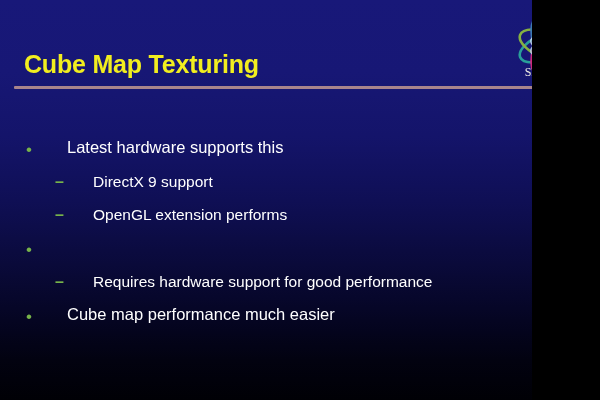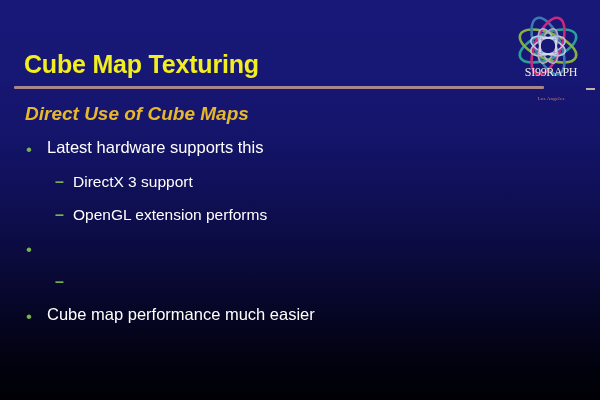--- a/index.html
+++ b/index.html
@@ -2,21 +2,21 @@
 <html><head>
 <meta charset="utf-8">
 <style>
   html, body {
     margin: 0;
     padding: 0;
     background: #000;
   }
   #slide {
     position: relative;
-    width: 600px;
+    width: 532px;
     height: 400px;
     overflow: hidden;
     background: linear-gradient(to bottom,
         #181879 0%,
         #171775 18%,
         #14146a 34%,
         #0f0f55 50%,
         #0a0a3a 66%,
         #050522 80%,
         #020210 90%,
@@ -85,20 +85,21 @@
     left: 55px;
     top: 1px;
     font-size: 16px;
     line-height: 17px;
     font-weight: bold;
   }
   .txt {
     position: absolute;
     color: #ffffff;
     white-space: nowrap;
+    margin-left: 20px;
   }
   .l1 .txt {
     left: 47px;
     top: 0px;
     font-size: 16.5px;
   }
   .l2 .txt {
     left: 73px;
     top: 1px;
     font-size: 15.5px;
@@ -149,45 +150,45 @@
   }
   #logo-dash-right { left: 88px; width: 9px; }
 </style>
 </head>
 <body>
 
 <div id="slide">
 
   <div id="title">Cube Map Texturing</div>
   <div id="title-rule"></div>
-  <div id="subtitle">Direct Use of Cube Maps</div>
 
   <div id="body">
 
     <div class="row l1">
       <span class="marker">•</span>
       <span class="txt">Latest hardware supports this</span>
     </div>
 
     <div class="row sub l2">
       <span class="marker">–</span>
-      <span class="txt">DirectX 3 support</span>
+      <span class="txt">DirectX 9 support</span>
     </div>
 
     <div class="row sub l2">
       <span class="marker">–</span>
       <span class="txt">OpenGL extension performs</span>
     </div>
 
     <div class="row l1">
       <span class="marker">•</span>
     </div>
 
     <div class="row sub l2">
       <span class="marker">–</span>
+      <span class="txt">Requires hardware support for good performance</span>
     </div>
 
     <div class="row l1">
       <span class="marker">•</span>
       <span class="txt">Cube map performance much easier</span>
     </div>
 
   </div>
 
   <div id="logo">

